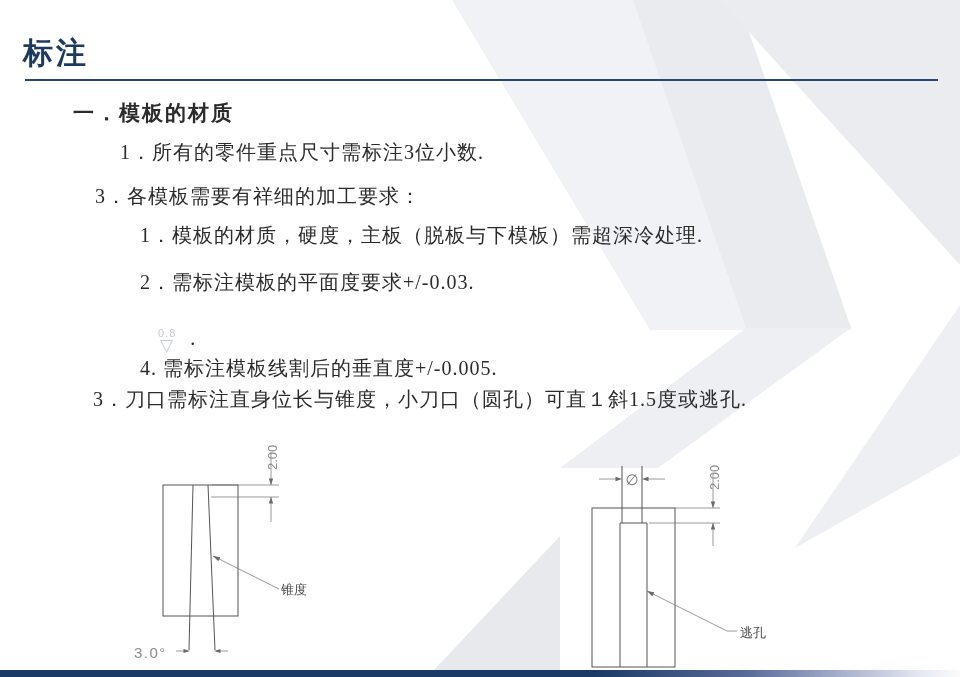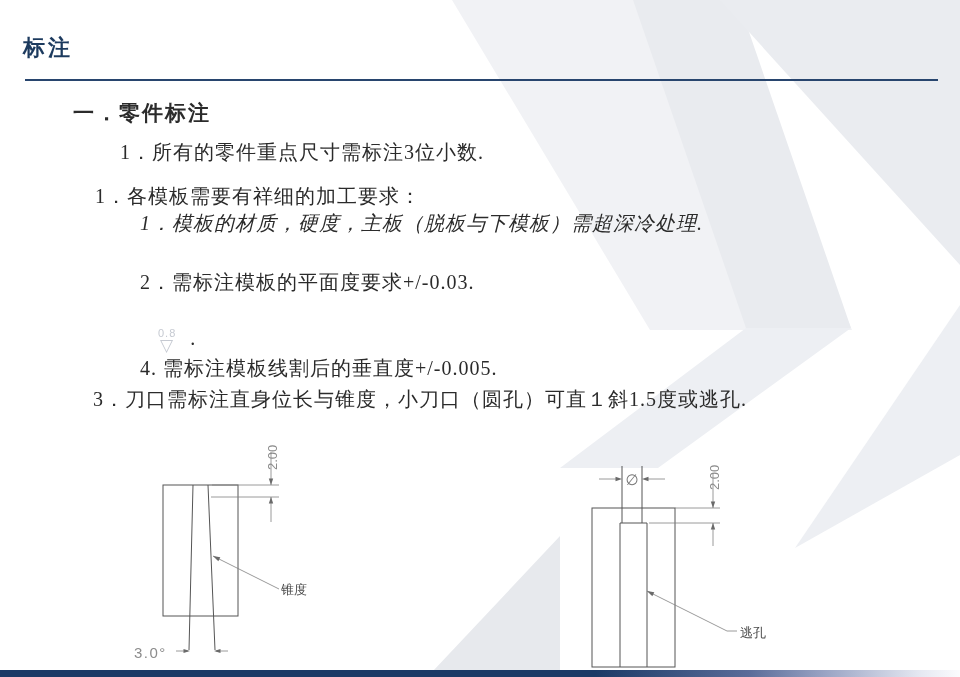--- a/index.html
+++ b/index.html
@@ -7,32 +7,32 @@
     width:960px;height:677px;position:relative;overflow:hidden;
     background:#ffffff;
     font-family:"Liberation Serif","DejaVu Serif",serif;
     color:#2b2b2b;
   }
   
   .bg{position:absolute;left:0;top:0;width:960px;height:677px;z-index:0;}
   
   .slide-title{
     position:absolute;left:23px;top:33px;z-index:2;
-    font-size:22px;font-weight:600;letter-spacing:3px;color:#1c3a5e;
+    font-size:30px;font-weight:600;letter-spacing:3px;color:#1c3a5e;
   }
   .title-rule{
     position:absolute;left:25px;top:79px;width:913px;height:2px;
     background:#28456e;z-index:2;
   }
   
   .line{position:absolute;z-index:2;font-size:20px;white-space:nowrap;letter-spacing:1px;}
   .sec   {left:73px; top:99px; font-size:21px;font-weight:bold;letter-spacing:2px;}
   .l1    {left:95px; top:139px;margin-left:25px;}
   .l2    {left:95px; top:183px;}
-  .s1    {left:140px;top:210px;font-style:italic;}
+  .s1    {left:140px;top:222px;}
   .s2    {left:140px;top:269px;}
   .s3    {left:140px;top:312px;}
   .s4    {left:140px;top:355px;}
   .l3    {left:93px; top:386px;}
   
   .rough{
     display:inline-block;vertical-align:-6px;margin:16px 14px 0 18px;
     color:#c6cad2;text-align:center;line-height:1;
   }
   .rough .rv{display:block;font-size:11px;font-family:"Liberation Sans","DejaVu Sans",sans-serif;}
@@ -56,23 +56,23 @@
   <polygon points="633,0 738,0 851,328 746,328" fill="#e9ebef"></polygon>
   <polygon points="746,328 851,328 658,468 560,468" fill="#edeff3"></polygon>
   <polygon points="560,536 560,671 433,671" fill="#e7e9ed"></polygon>
   <polygon points="720,0 960,0 960,265" fill="#eaecf0"></polygon>
   <polygon points="960,305 960,455 795,548" fill="#edeff3"></polygon>
 </svg>
 
 <div class="slide-title">标注</div>
 <div class="title-rule"></div>
 
-<div class="line sec">一．零件标注</div>
+<div class="line sec">一．模板的材质</div>
 <div class="line l1">1．所有的零件重点尺寸需标注3位小数.</div>
-<div class="line l2">1．各模板需要有祥细的加工要求：</div>
+<div class="line l2">3．各模板需要有祥细的加工要求：</div>
 <div class="line s1">1．模板的材质，硬度，主板（脱板与下模板）需超深冷处理.</div>
 <div class="line s2">2．需标注模板的平面度要求+/-0.03.</div>
 <div class="line s3">
   <span class="rough"><span class="rv">0.8</span><span class="rt">▽</span></span><span>.</span>
 </div>
 <div class="line s4">4. 需标注模板线割后的垂直度+/-0.005.</div>
 <div class="line l3">3．刀口需标注直身位长与锥度，小刀口（圆孔）可直１斜1.5度或逃孔.</div>
 
 <svg class="diag diag-left" width="190" height="235" viewBox="120 430 190 235">
   <g stroke="#555" stroke-width="1" fill="none">

